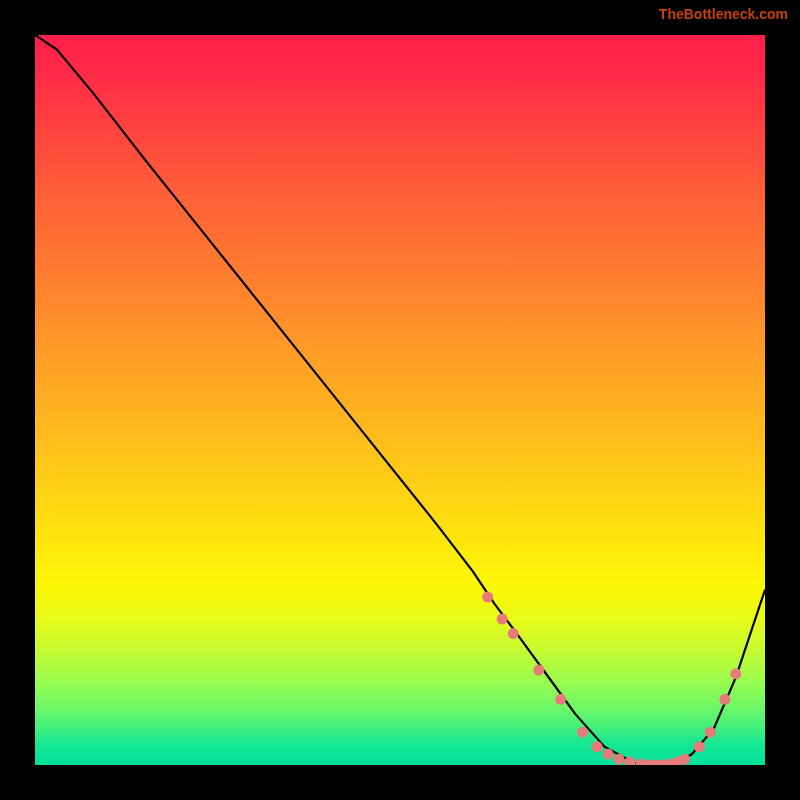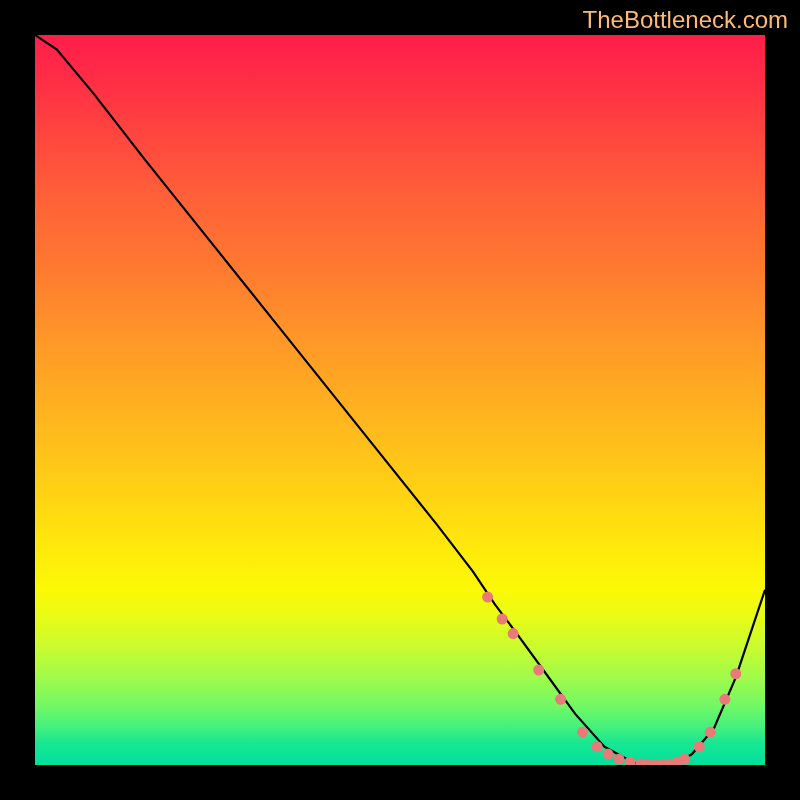--- a/index.html
+++ b/index.html
@@ -7,23 +7,23 @@
     width: 800px;
     height: 800px;
     background: #000;
     position: relative;
     font-family: Arial, sans-serif;
   }
   .watermark {
     position: absolute;
     top: 6px;
     right: 12px;
-    font-size: 24px;
-    color: #fdba74;
-    font-weight: 400;
+    font-size: 14px;
+    color: #c2410c;
+    font-weight: 700;
     z-index: 10;
   }
   .plot-area {
     position: absolute;
     top: 35px;
     left: 35px;
     width: 730px;
     height: 730px;
     overflow: hidden;
   }

